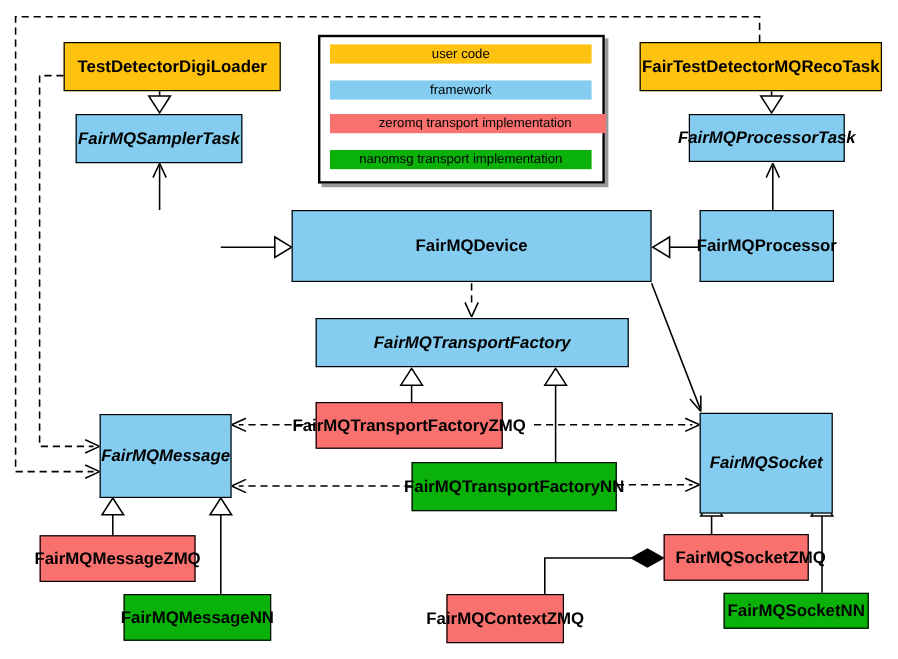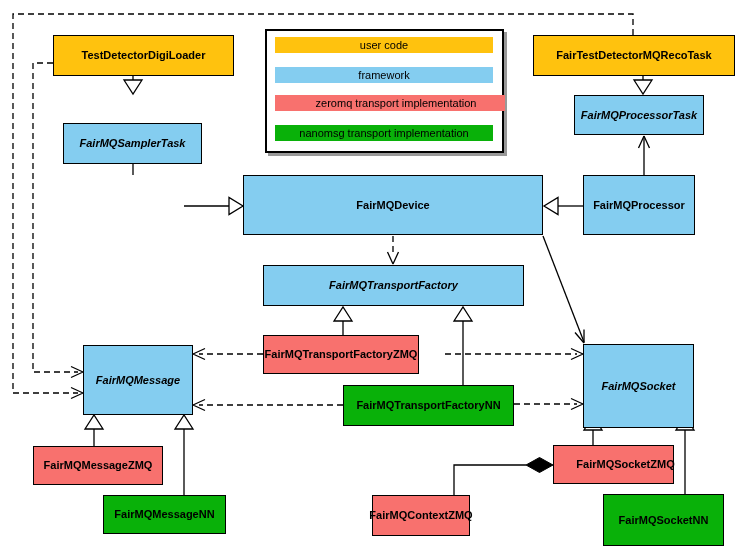--- a/index.html
+++ b/index.html
@@ -12,21 +12,21 @@
   }
   html,body{margin:0;padding:0;background:#ffffff;}
   #stage{
     position:relative;width:748px;height:549px;background:#ffffff;overflow:hidden;
     font-family:"Liberation Sans","DejaVu Sans",sans-serif;
   }
   #edges{position:absolute;left:0;top:0;width:748px;height:549px;}
   .node{
     position:absolute;box-sizing:border-box;border:1px solid #000;
     display:flex;align-items:center;justify-content:center;text-align:center;
-    font-size:11px;font-weight:bold;color:#000;line-height:1.1;
+    font-size:14px;font-weight:bold;color:#000;line-height:1.1;
   }
   .node.abstract{font-style:italic;}
   .cat-user-code{background:var(--user-code);}
   .cat-framework{background:var(--framework);}
   .cat-zeromq{background:var(--zeromq);}
   .cat-nanomsg{background:var(--nanomsg);}
   #legend{
     position:absolute;left:265px;top:29px;width:239px;height:124px;
     box-sizing:border-box;border:2px solid #000;background:#fff;
     box-shadow:3px 3px 0 var(--legend-shadow);
@@ -157,21 +157,21 @@
       <polygon class="diamond" points="526,465 539.5,457.5 553,465 539.5,472.5"></polygon>
     </g>
   </svg>
 
   <div class="node cat-user-code" style="left:53px;top:35px;width:181px;height:41px;">
     <span>TestDetectorDigiLoader</span>
   </div>
   <div class="node cat-user-code" style="left:533px;top:35px;width:202px;height:41px;">
     <span>FairTestDetectorMQRecoTask</span>
   </div>
-  <div class="node cat-framework abstract" style="left:63px;top:95px;width:139px;height:41px;margin-top:28px;">
+  <div class="node cat-framework abstract" style="left:63px;top:95px;width:139px;height:41px;">
     <span>FairMQSamplerTask</span>
   </div>
   <div class="node cat-framework abstract" style="left:574px;top:95px;width:130px;height:40px;">
     <span>FairMQProcessorTask</span>
   </div>
   <div class="node cat-framework" style="left:243px;top:175px;width:300px;height:60px;">
     <span>FairMQDevice</span>
   </div>
   <div class="node cat-framework" style="left:583px;top:175px;width:112px;height:60px;">
     <span>FairMQProcessor</span>
@@ -193,21 +193,21 @@
   </div>
   <div class="node cat-zeromq" style="left:33px;top:446px;width:130px;height:39px;">
     <span>FairMQMessageZMQ</span>
   </div>
   <div class="node cat-nanomsg" style="left:103px;top:495px;width:123px;height:39px;">
     <span>FairMQMessageNN</span>
   </div>
   <div class="node cat-zeromq" style="left:553px;top:445px;width:121px;height:39px;padding-left:24px;">
     <span>FairMQSocketZMQ</span>
   </div>
-  <div class="node cat-nanomsg" style="left:603px;top:494px;width:121px;height:52px;">
+  <div class="node cat-nanomsg" style="left:603px;top:494px;width:121px;height:30px;">
     <span>FairMQSocketNN</span>
   </div>
   <div class="node cat-zeromq" style="left:372px;top:495px;width:98px;height:41px;">
     <span>FairMQContextZMQ</span>
   </div>
 
   <div id="legend">
     <div class="legend-row cat-user-code">
       <span>user code</span>
     </div>

